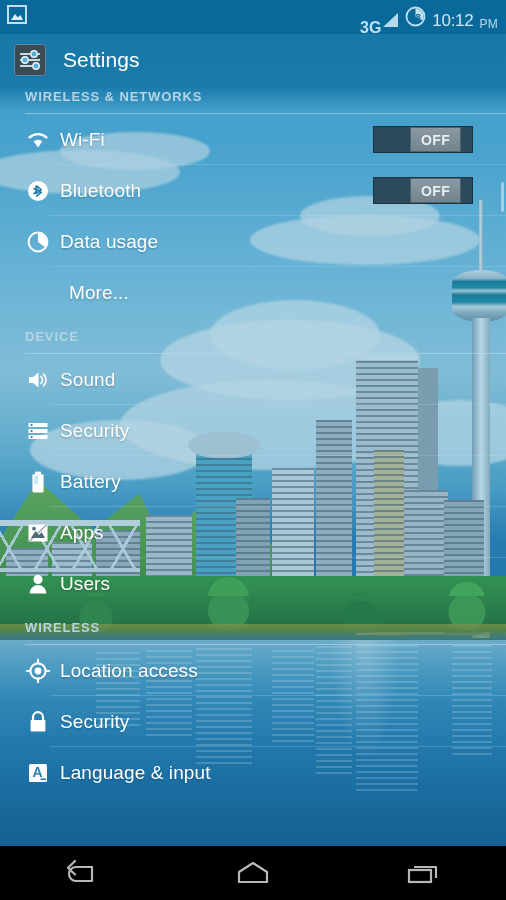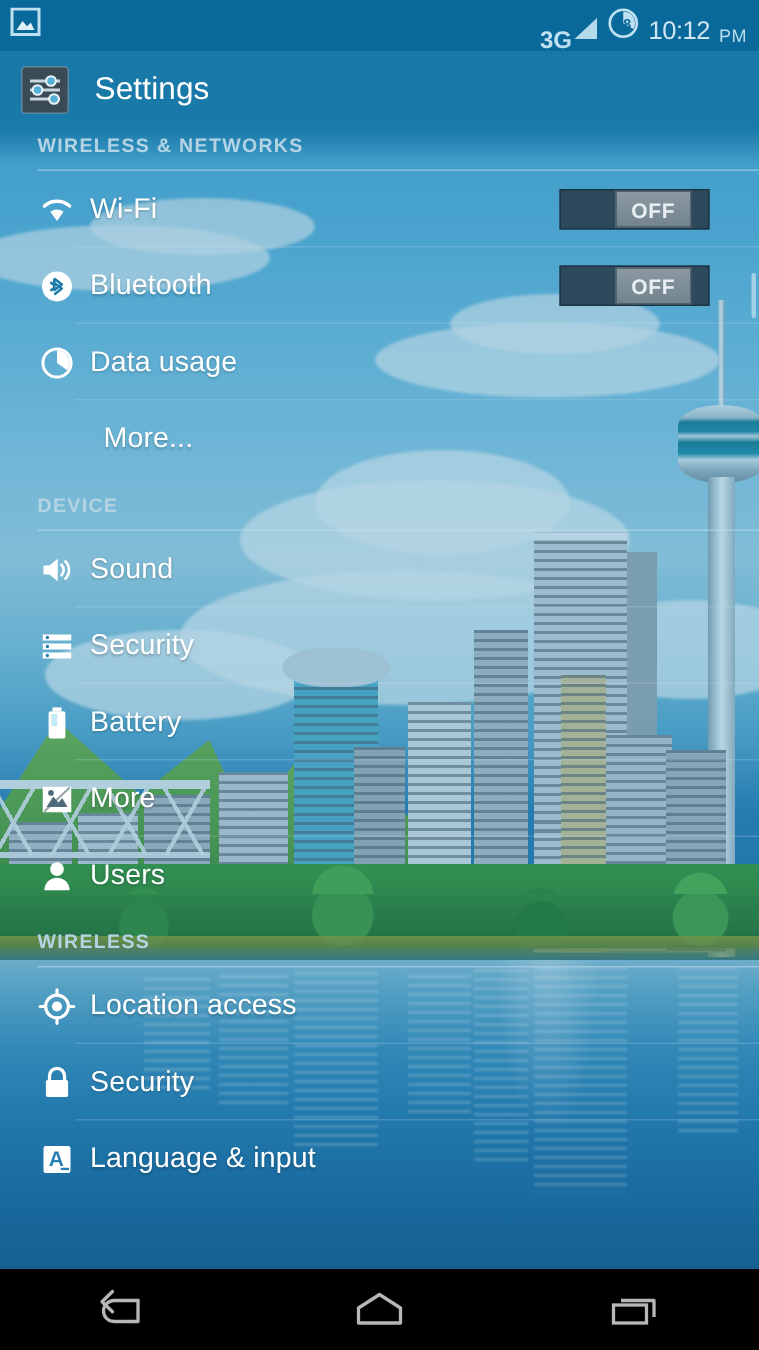--- a/index.html
+++ b/index.html
@@ -536,21 +536,21 @@
 
     <div class="row">
       <span class="row-icon">
         <svg width="26" height="26" viewBox="0 0 26 26">
           <rect x="3.5" y="4.5" width="19" height="17" fill="#ffffff"></rect>
           <path d="M6 18 L10.5 11 L14 15 L16.5 12 L20 18 Z" fill="#4f6a78"></path>
           <circle cx="9" cy="8.6" r="1.9" fill="#4f6a78"></circle>
           <line x1="4.5" y1="21" x2="21.5" y2="5" stroke="#4f6a78" stroke-width="1.4" opacity="0.6"></line>
         </svg>
       </span>
-      <span class="row-label">More</span>
+      <span class="row-label">Apps</span>
     </div>
 
     <div class="row nodiv">
       <span class="row-icon">
         <svg width="26" height="26" viewBox="0 0 26 26">
           <circle cx="13" cy="8.4" r="4.6" fill="#ffffff"></circle>
           <path d="M4.6 22.5 A8.4 8.4 0 0 1 21.4 22.5 Z" fill="#ffffff"></path>
         </svg>
       </span>
       <span class="row-label">Users</span>

